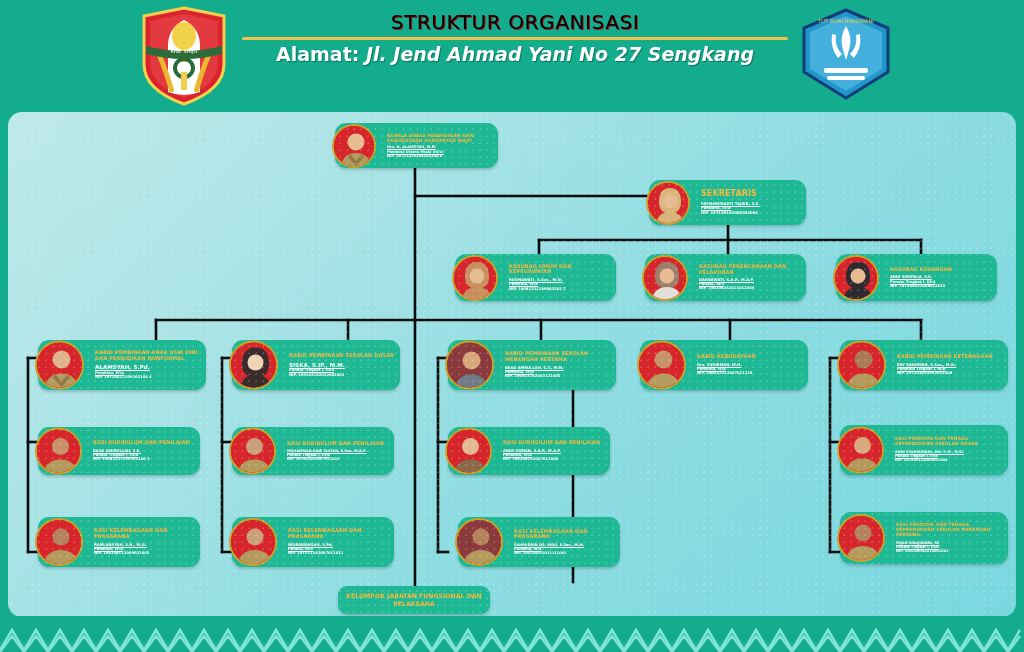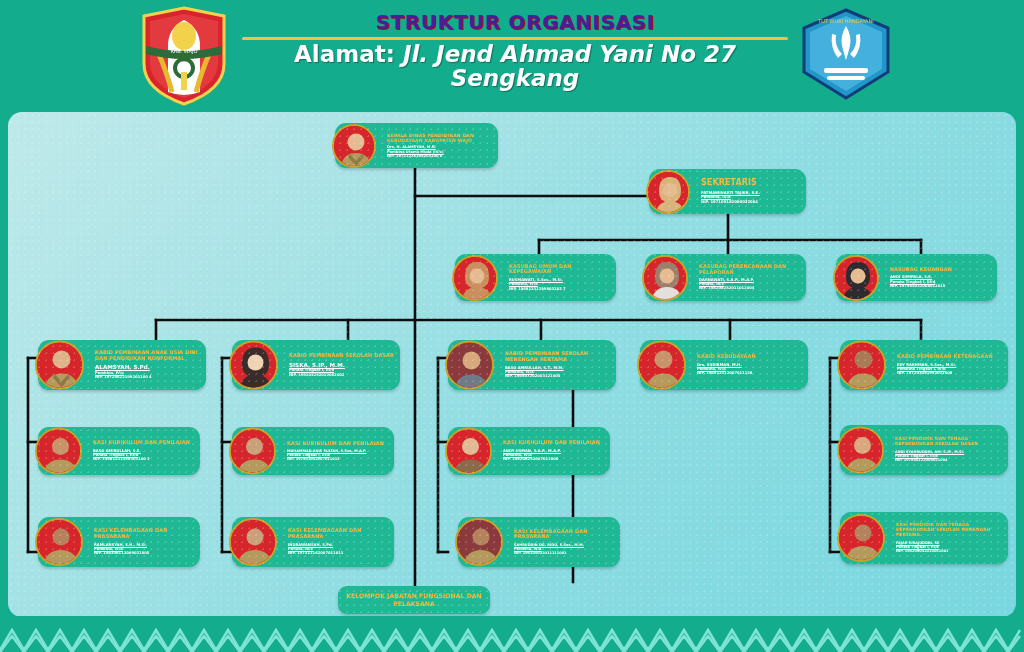--- a/index.html
+++ b/index.html
@@ -10,32 +10,32 @@
     overflow: hidden;
   }
   #root { position: relative; width: 1024px; height: 652px; background: #13ac8d; }
 
   
   .header { position: absolute; left: 0; top: 0; width: 1024px; height: 112px; background: #13ac8d; }
   .crest-left { position: absolute; left: 138px; top: 6px; width: 92px; height: 100px; }
   .crest-right { position: absolute; left: 800px; top: 8px; width: 92px; height: 92px; }
   .title-wrap { position: absolute; left: 230px; top: 10px; width: 570px; text-align: center; }
   .title-1 {
-    font-size: 20px; font-weight: 700; color: #4c1d95; letter-spacing: .6px;
+    font-size: 20px; font-weight: 400; color: #000000; letter-spacing: .6px;
     font-family: "DejaVu Sans", sans-serif; line-height: 24px;
     text-shadow: 1px 1px 0 #9c1014;
   }
   .title-2 {
     font-size: 20px; font-weight: 900; color: #e8262c; letter-spacing: .3px;
     font-family: "DejaVu Sans", sans-serif; line-height: 24px;
     text-shadow: 1px 1px 0 #9c1014;
   }
   .title-rule { height: 3px; background: #f2c14e; margin: 3px 12px 2px 12px; border-radius: 2px; }
   .title-3 {
-    font-size: 23px; font-weight: 700; color: #ffffff; line-height: 24px;
+    font-size: 19px; font-weight: 700; color: #ffffff; line-height: 24px;
     font-family: "DejaVu Sans", sans-serif; text-shadow: 1px 1px 1px rgba(0,0,0,.35);
   }
   .title-3 em { font-style: italic; font-weight: 700; }
 
   
   .canvas {
     position: absolute; left: 8px; top: 112px; width: 1008px; height: 505px;
     background: linear-gradient(135deg,#bfe9ea 0%, #a9e3e6 28%, #8fdde2 55%, #79d7df 100%);
     border-radius: 14px;
     overflow: hidden;
@@ -215,21 +215,21 @@
         </svg>
       </div>
       <div class="txt" style="margin-left:46px;width:113px;">
         <div class="n-title">KEPALA DINAS PENDIDIKAN DAN KEBUDAYAAN KABUPATEN WAJO</div>
         <div class="n-name" style="margin-top:2px;">Drs. H. ALAMSYAH, M.SI</div>
         <div class="n-rank">Pembina Utama Muda (IV/c)</div>
         <div class="n-nip">NIP. 19711226199203100 6</div>
       </div>
     </div>
 
-    <div class="node sz-sek" style="left:641px; top:57px; width:157px; height:45px;">
+    <div class="node sz-sek" style="left:641px; top:68px; width:157px; height:45px;">
       <div class="photo" style="width:44px;height:44px;">
         <svg viewBox="0 0 44 44" width="44" height="44">
           <rect width="44" height="44" fill="#d7262b"></rect>
           <path d="M22 5 Q33 5 33 19 Q33 30 22 31 Q11 30 11 19 Q11 5 22 5 Z" fill="#d9b47a"></path>
           <circle cx="22" cy="18" r="7" fill="#e7bb92"></circle>
           <path d="M7 44 Q9 29 22 29 Q35 29 37 44 Z" fill="#d9b47a"></path>
         </svg>
       </div>
       <div class="txt" style="margin-left:46px;width:107px;">
         <div class="n-title">SEKRETARIS</div>

